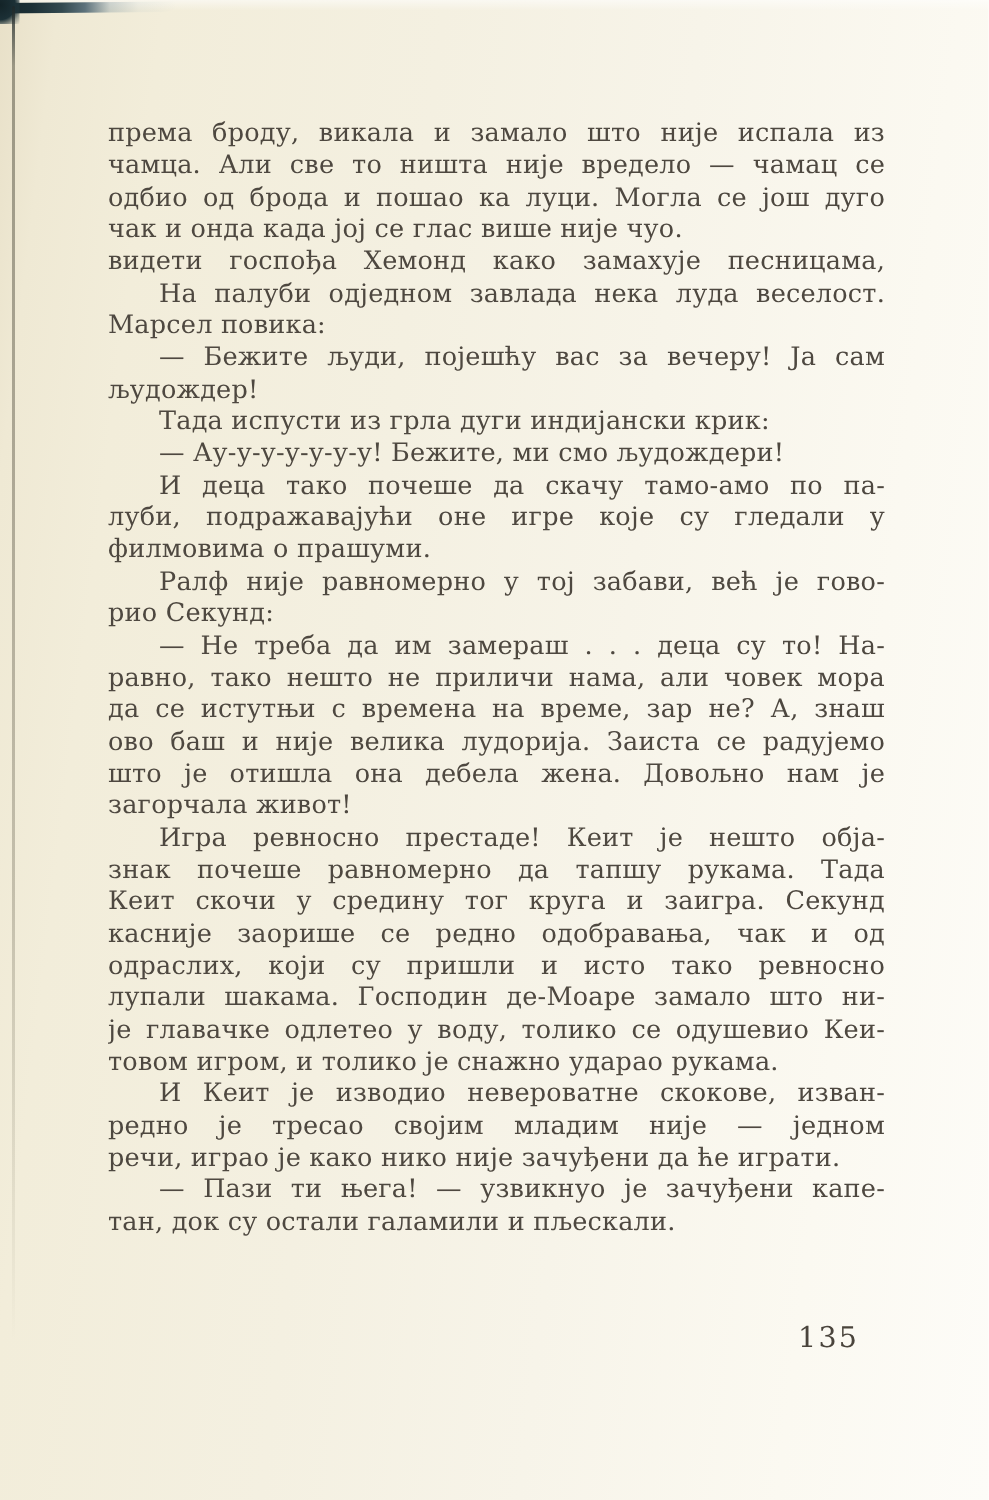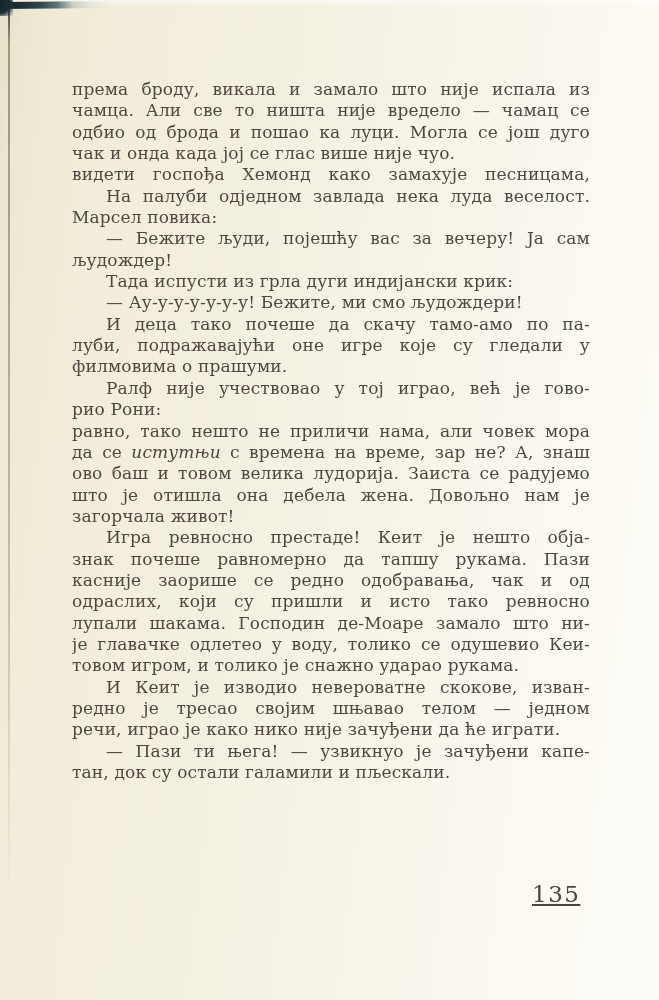--- a/index.html
+++ b/index.html
@@ -37,25 +37,25 @@
       rgba(130,125,105,0) 100%);
   }
 
   .text-block {
     position:absolute; left:72px; top:79px; width:518px;
     color:#4e4840; font-size:17px; line-height:21.35px; letter-spacing:0.15px;
   }
   .line { height:21.35px; overflow:hidden; text-align:justify; text-align-last:justify; }
   .line.para-end { text-align-last:left; }
   .line.indent { text-indent:34px; }
-  .it { font-style:italic; }
+  .it { }
 
   .page-number {
     position:absolute; left:532px; top:881px;
-    color:#4a443c; font-size:23px; letter-spacing:1.5px;text-decoration:underline;
+    color:#4a443c; font-size:19px; letter-spacing:1.5px;
   }
 </style>
 </head>
 <body>
 
 <div class="page">
   <div class="edge-top"></div>
   <div class="corner-blob"></div>
   <div class="crease"></div>
 
@@ -67,35 +67,37 @@
       <div class="line">видети госпођа Хемонд како замахује песницама,</div>
       <div class="line indent">На палуби одједном завлада нека луда веселост.</div>
       <div class="line para-end">Марсел повика:</div>
       <div class="line indent">— Бежите људи, појешћу вас за вечеру! Ја сам</div>
       <div class="line para-end">људождер!</div>
       <div class="line indent para-end">Тада испусти из грла дуги индијански крик:</div>
       <div class="line indent para-end">— Ау-у-у-у-у-у-у! Бежите, ми смо људождери!</div>
       <div class="line indent">И деца тако почеше да скачу тамо-амо по па-</div>
       <div class="line">луби, подражавајући оне игре које су гледали у</div>
       <div class="line para-end">филмовима о прашуми.</div>
-      <div class="line indent">Ралф није учествовао у тој играо, већ је гово-</div>
-      <div class="line para-end">рио Рони:</div>
+      <div class="line indent">Ралф није равномерно у тој забави, већ је гово-</div>
+      <div class="line para-end">рио Секунд:</div>
+      <div class="line indent">— Не треба да им замераш . . . деца су то! На-</div>
       <div class="line">равно, тако нешто не приличи нама, али човек мора</div>
       <div class="line"><span>да се </span><span class="it">истутњи</span><span> с времена на време, зар не? А, знаш</span></div>
-      <div class="line">ово баш и товом велика лудорија. Заиста се радујемо</div>
+      <div class="line">ово баш и није велика лудорија. Заиста се радујемо</div>
       <div class="line">што је отишла она дебела жена. Довољно нам је</div>
       <div class="line para-end">загорчала живот!</div>
       <div class="line indent">Игра ревносно престаде! Кеит је нешто обја-</div>
-      <div class="line">знак почеше равномерно да тапшу рукама. Пази</div>
+      <div class="line">знак почеше равномерно да тапшу рукама. Тада</div>
+      <div class="line">Кеит скочи у средину тог круга и заигра. Секунд</div>
       <div class="line">касније заорише се редно одобравања, чак и од</div>
       <div class="line">одраслих, који су пришли и исто тако ревносно</div>
       <div class="line">лупали шакама. Господин де-Моаре замало што ни-</div>
       <div class="line">је главачке одлетео у воду, толико се одушевио Кеи-</div>
       <div class="line para-end">товом игром, и толико је снажно ударао рукама.</div>
       <div class="line indent">И Кеит је изводио невероватне скокове, изван-</div>
-      <div class="line">редно је тресао својим шњавао телом — једном</div>
+      <div class="line">редно је тресао својим младим није — једном</div>
       <div class="line para-end">речи, играо је како нико није зачуђени да ће играти.</div>
       <div class="line indent">— Пази ти њега! — узвикнуо је зачуђени капе-</div>
       <div class="line para-end">тан, док су остали галамили и пљескали.</div>
     </div>
 
   <div class="page-number">135</div>
 </div>
 
 </body></html>

